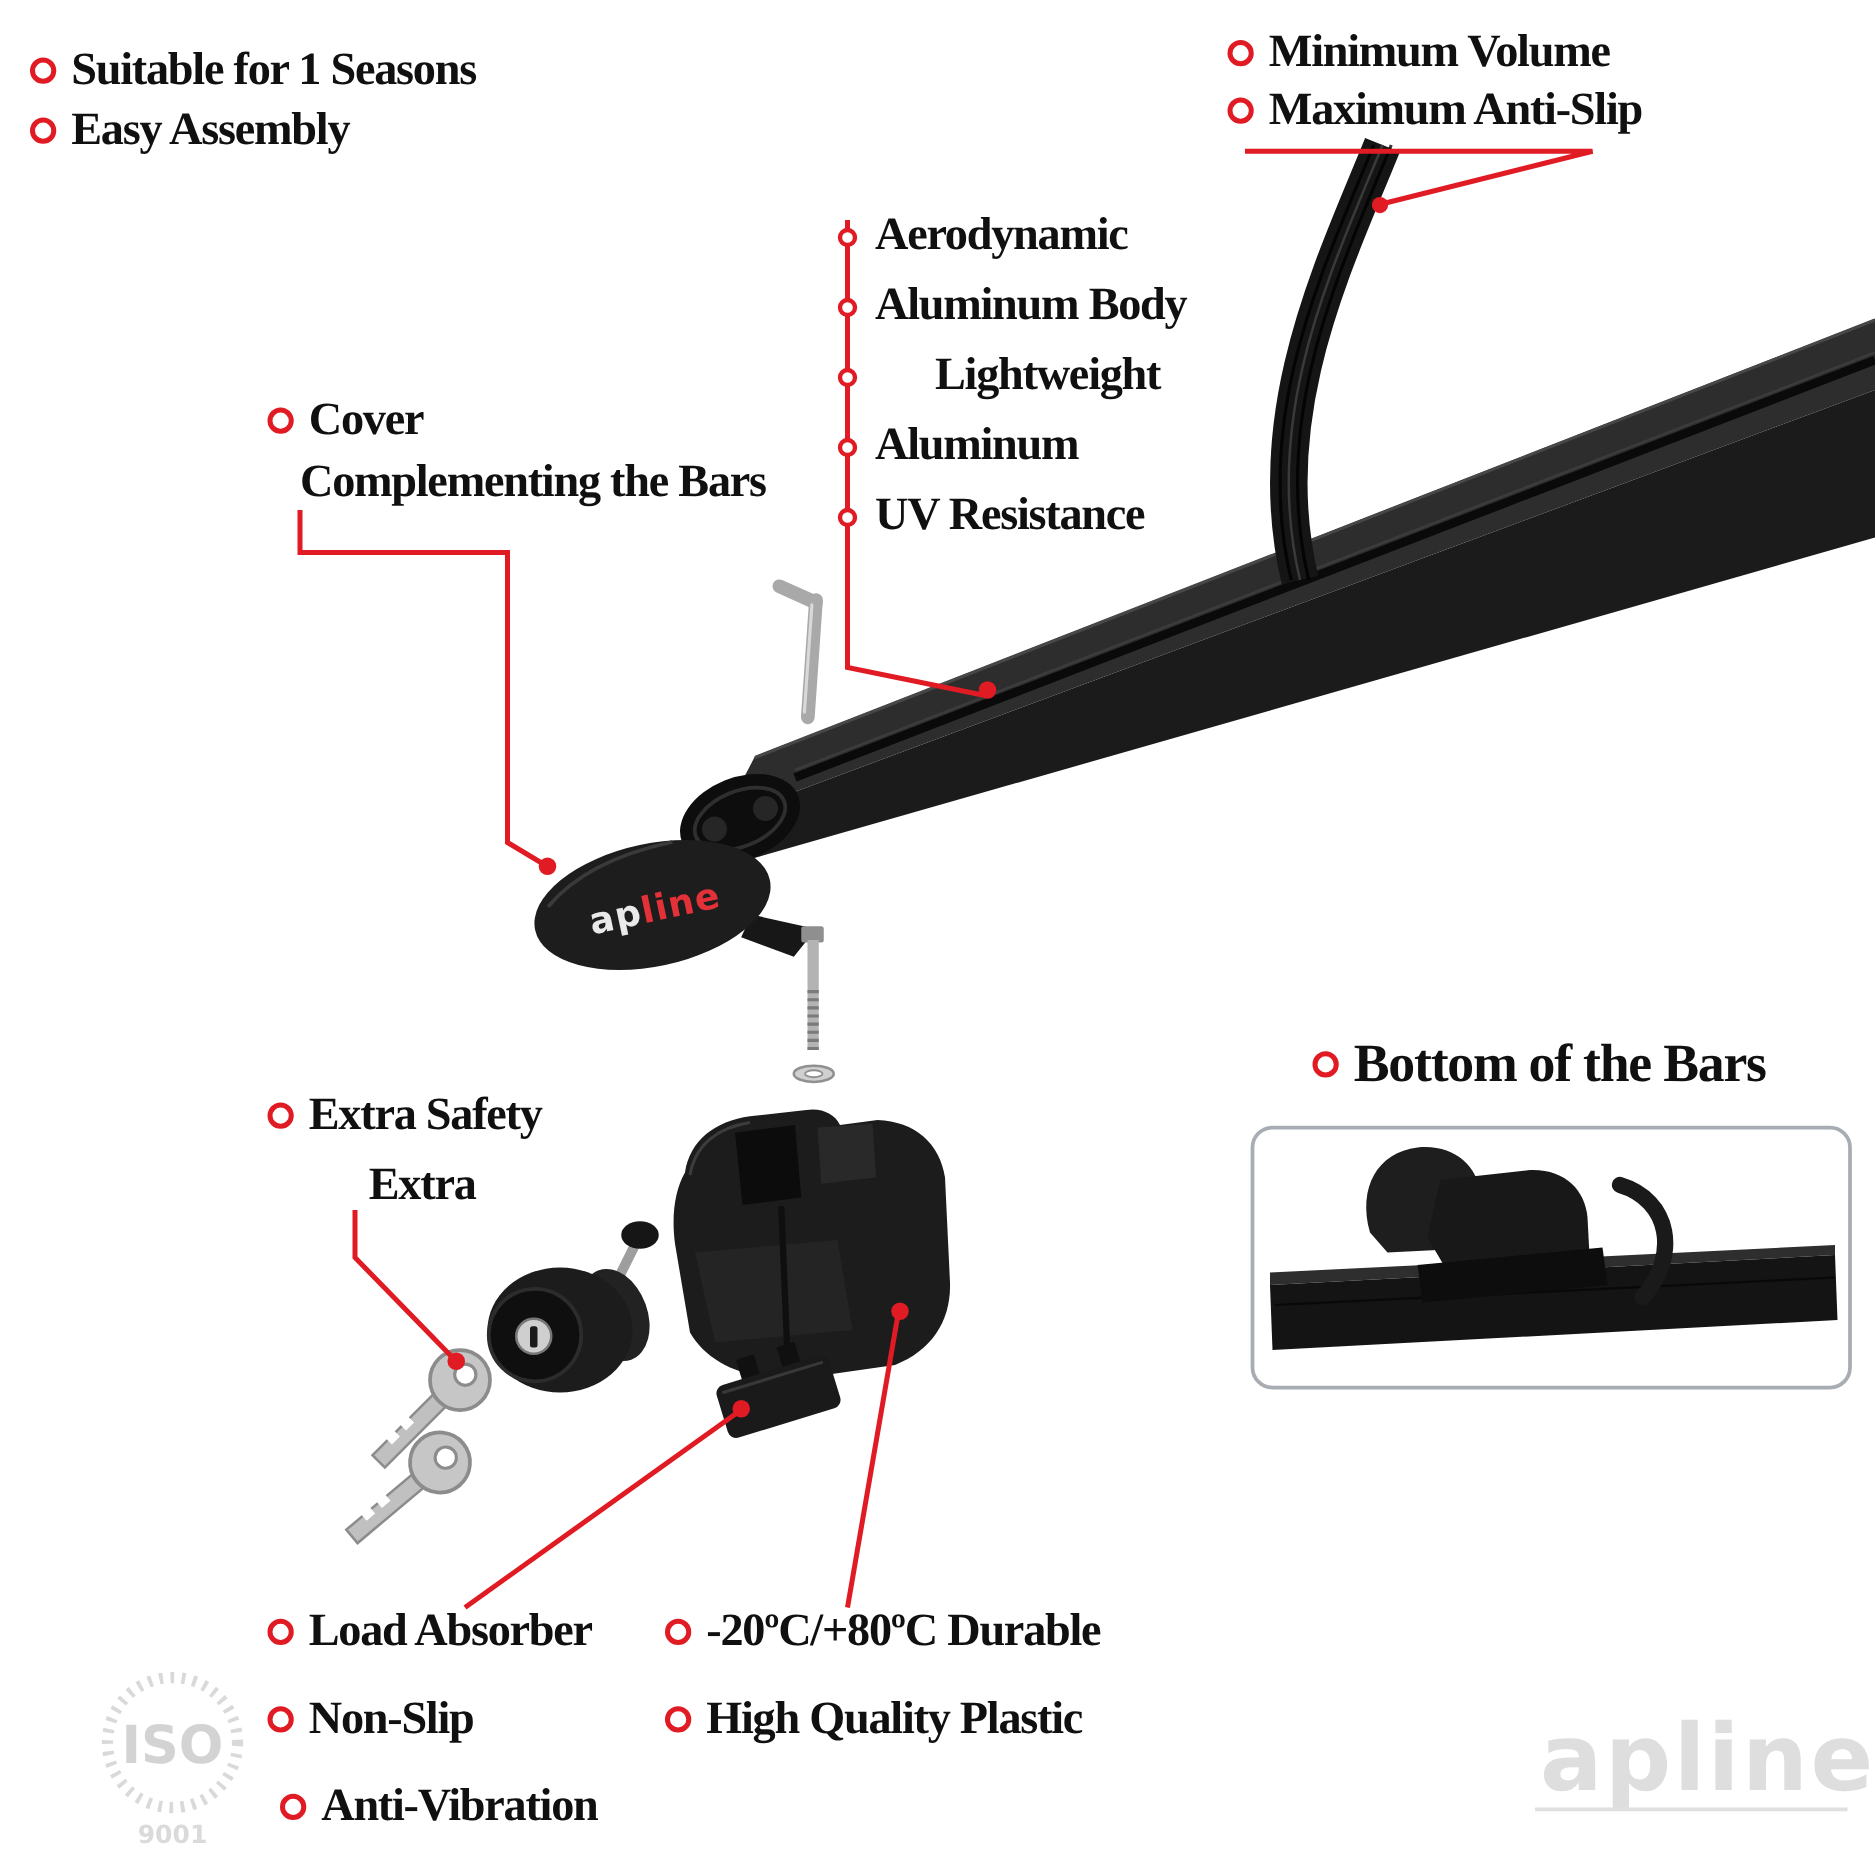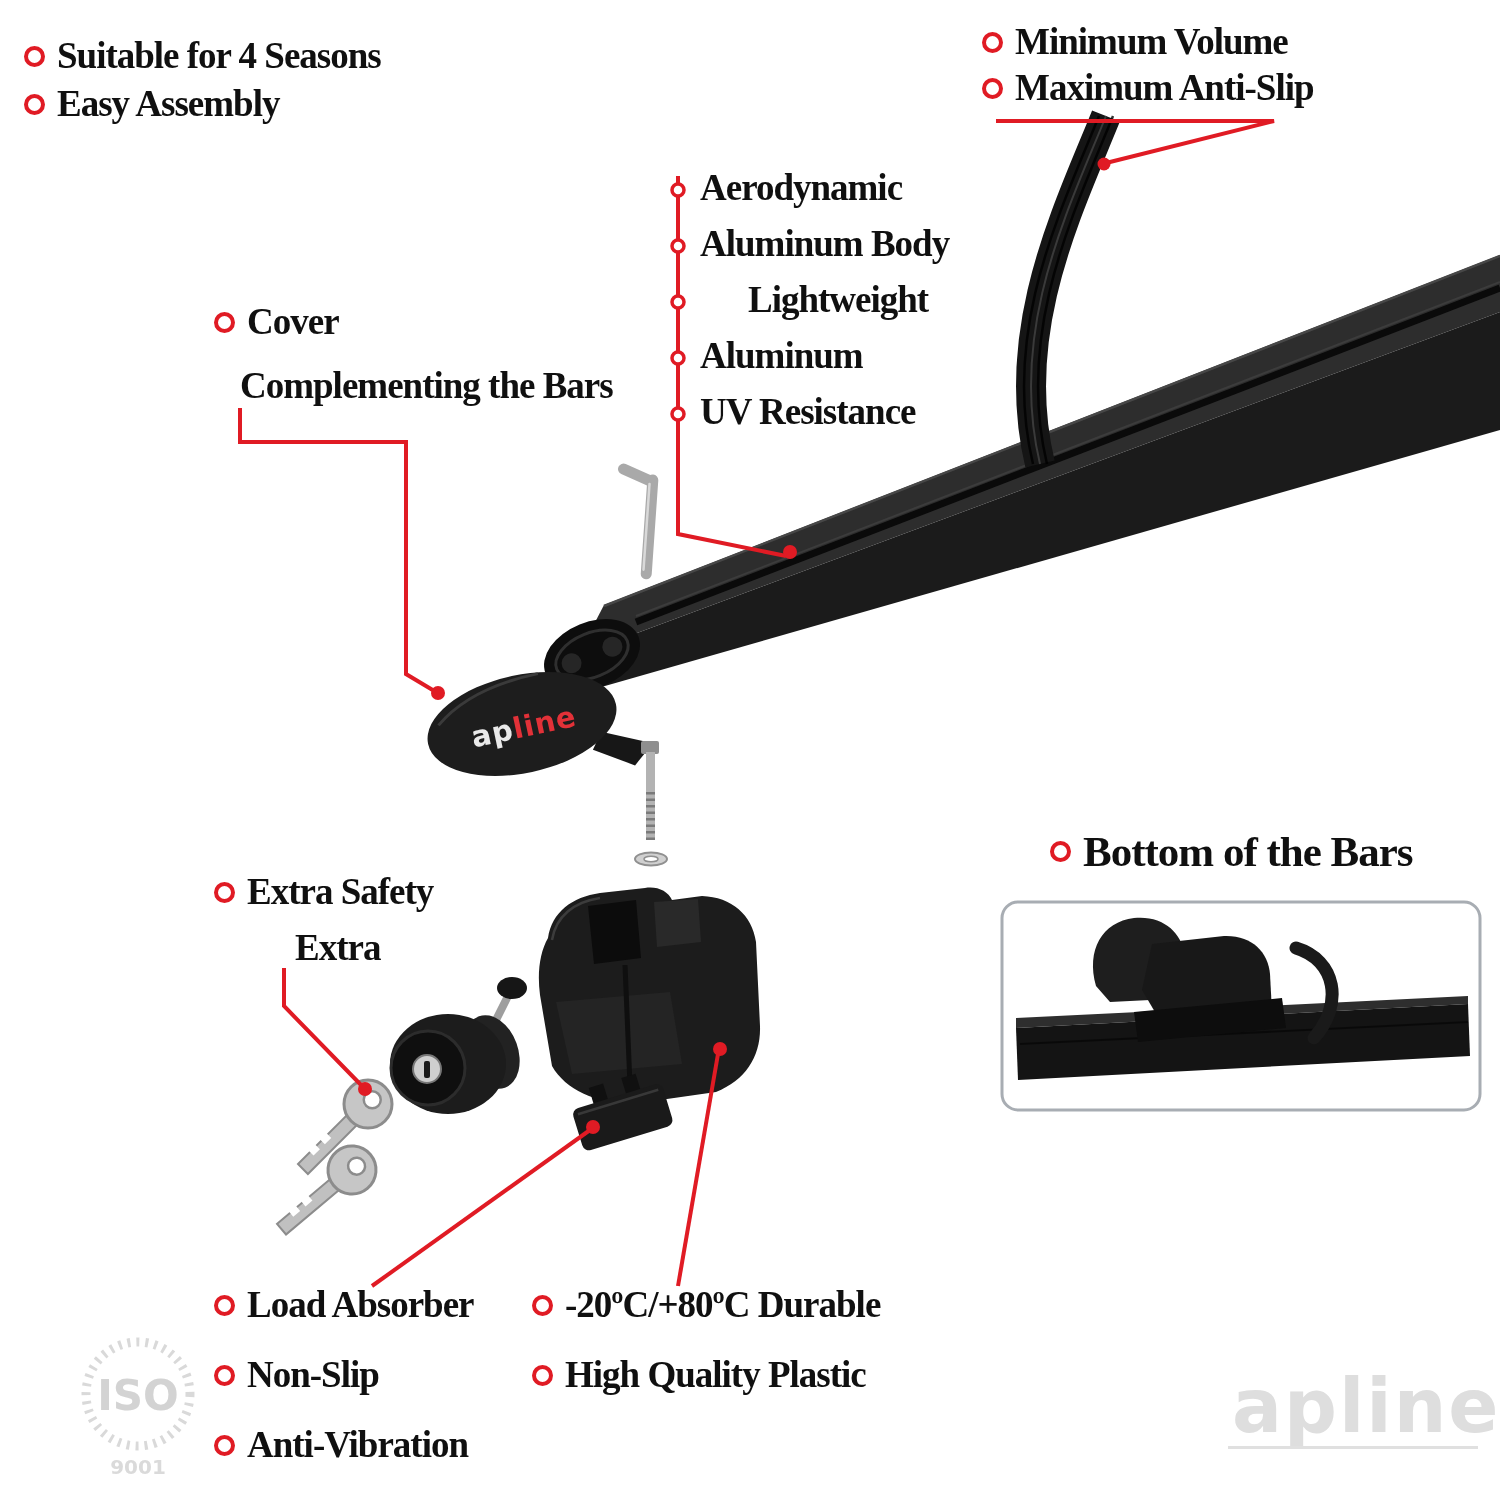--- a/index.html
+++ b/index.html
@@ -147,21 +147,21 @@
       <text x="138" y="1474" text-anchor="middle" font-family="DejaVu Sans, sans-serif" font-size="20" font-weight="bold" fill="#d6d6d6">9001</text>
     </g>
     <g>
       <text x="1232" y="1432" font-family="DejaVu Sans, sans-serif" font-size="74" font-weight="bold" letter-spacing="2"><tspan fill="#dedede">ap</tspan><tspan fill="#dedede">line</tspan></text>
       <rect x="1228" y="1446" width="250" height="3" fill="#e0e0e0"></rect>
     </g>
   </svg>
 
   <div class="lbl" style="left:24px;top:36px;">
     <span class="bullet"></span>
-    <span class="txt">Suitable for 4 Seasons</span>
+    <span class="txt">Suitable for 1 Seasons</span>
   </div>
   <div class="lbl" style="left:982px;top:22px;">
     <span class="bullet"></span>
     <span class="txt">Minimum Volume</span>
   </div>
 
   <div class="lbl" style="left:24px;top:84px;">
     <span class="bullet"></span>
     <span class="txt">Easy Assembly</span>
   </div>
@@ -179,21 +179,21 @@
   <div class="lbl" style="left:700px;top:280px;margin-left:48px;">
     <span class="txt">Lightweight</span>
   </div>
   <div class="lbl" style="left:700px;top:336px;">
     <span class="txt">Aluminum</span>
   </div>
   <div class="lbl" style="left:700px;top:392px;">
     <span class="txt">UV Resistance</span>
   </div>
 
-  <div class="lbl" style="left:214px;top:302px;">
+  <div class="lbl" style="left:214px;top:316px;">
     <span class="bullet"></span>
     <span class="txt">Cover</span>
   </div>
   <div class="lbl" style="left:240px;top:366px;text-align:center;">
     <span class="txt">Complementing the Bars</span>
   </div>
 
   <div class="lbl" style="left:214px;top:872px;">
     <span class="bullet"></span>
     <span class="txt">Extra Safety</span>
@@ -208,21 +208,21 @@
   </div>
 
   <div class="lbl" style="left:214px;top:1285px;">
     <span class="bullet"></span>
     <span class="txt">Load Absorber</span>
   </div>
   <div class="lbl" style="left:214px;top:1355px;">
     <span class="bullet"></span>
     <span class="txt">Non-Slip</span>
   </div>
-  <div class="lbl" style="left:214px;top:1425px;">
+  <div class="lbl" style="left:224px;top:1425px;">
     <span class="bullet"></span>
     <span class="txt">Anti-Vibration</span>
   </div>
 
   <div class="lbl" style="left:532px;top:1285px;">
     <span class="bullet"></span>
     <span class="txt">-20ºC/+80ºC Durable</span>
   </div>
   <div class="lbl" style="left:532px;top:1355px;">
     <span class="bullet"></span>

